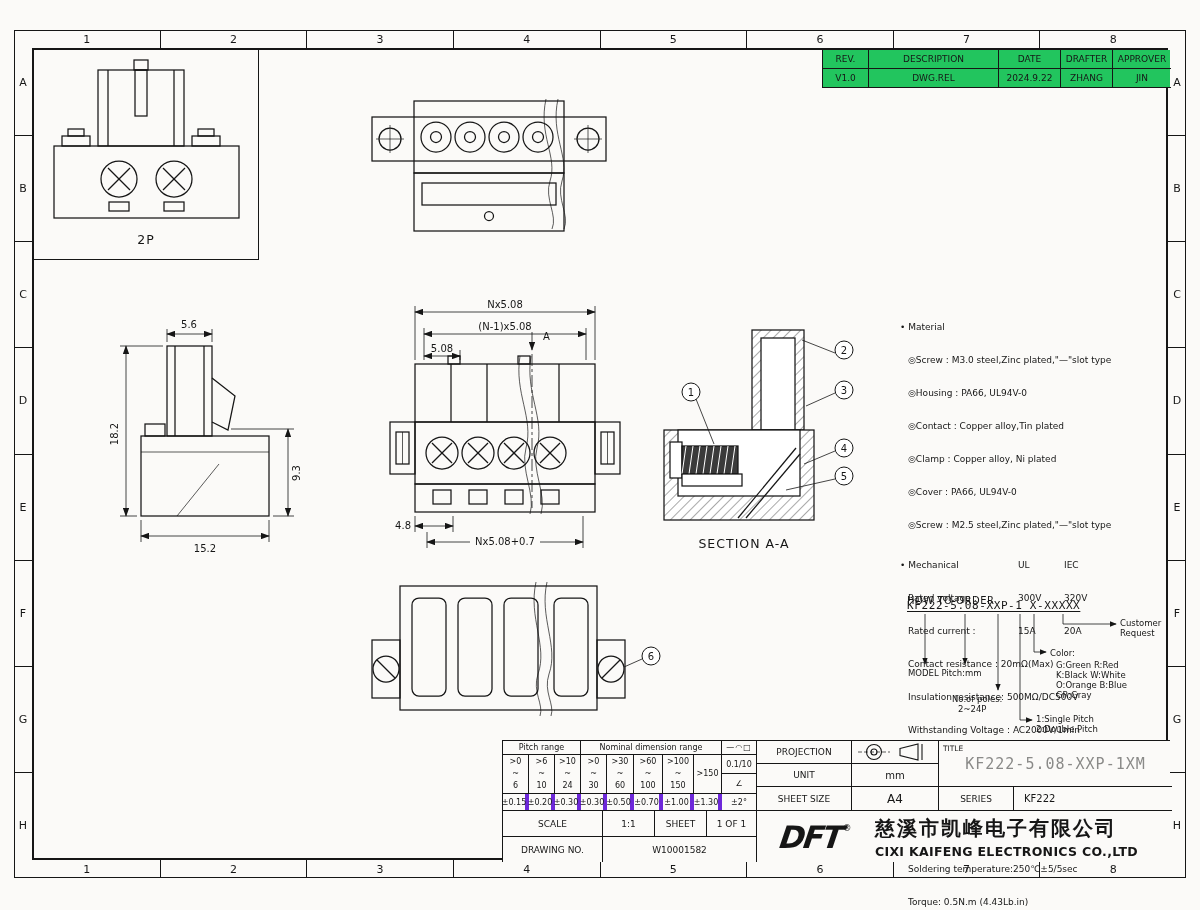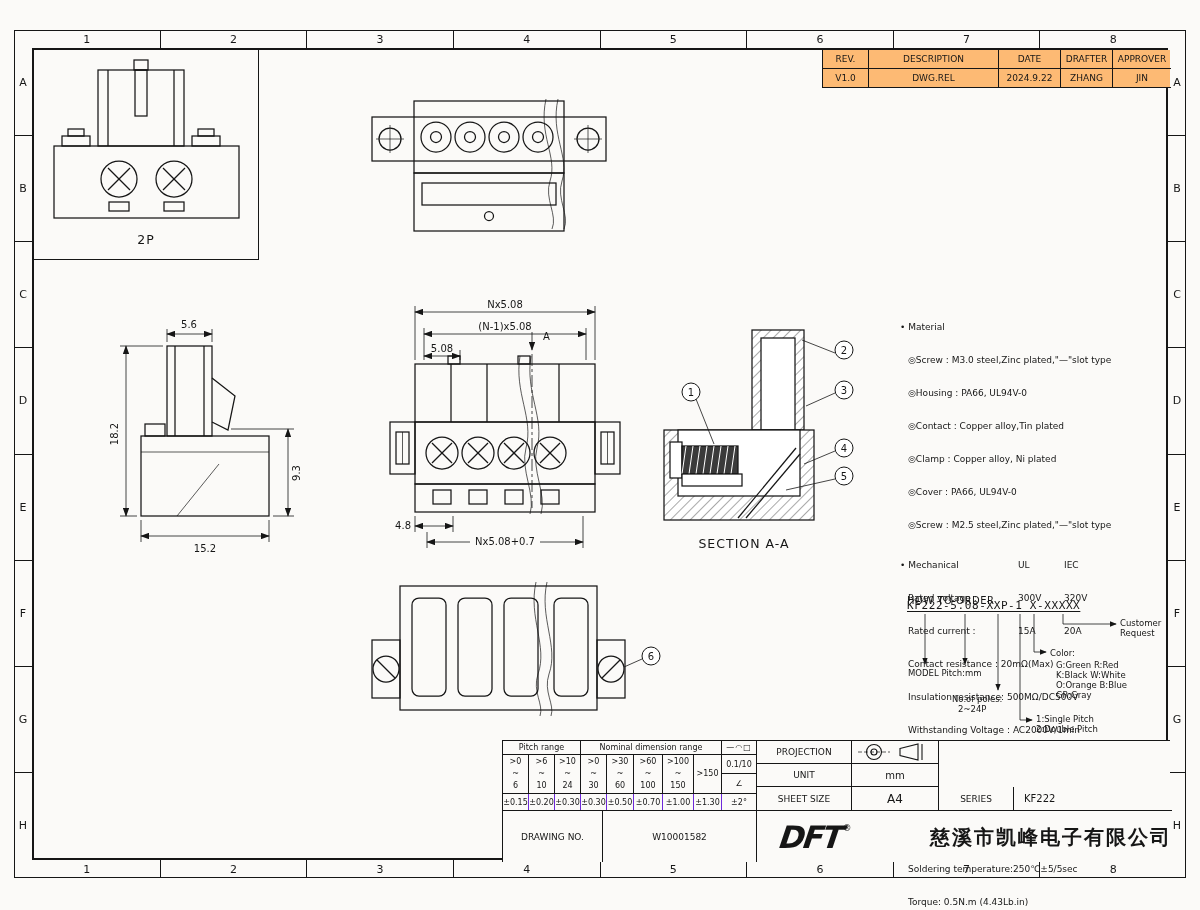--- a/index.html
+++ b/index.html
@@ -14,21 +14,21 @@
   .strip>div{flex:1;display:flex;align-items:center;justify-content:center}
   .strip.h>div+div{border-left:1px solid #161616}
   .strip.v{flex-direction:column}
   .strip.v>div+div{border-top:1px solid #161616}
   .strip.top{left:14px;top:30px;width:1172px;height:18px}
   .strip.bottom{left:14px;top:860px;width:1172px;height:18px}
   .strip.left{left:14px;top:30px;width:18px;height:848px}
   .strip.right{left:1168px;top:30px;width:18px;height:848px}
 
   
-  .rev{position:absolute;left:788px;top:0;width:348px;display:grid;grid-template-columns:46px 130px 62px 52px 58px;font-size:9px;border-left:1.2px solid #161616;background:#fdba74}
+  .rev{position:absolute;left:788px;top:0;width:348px;display:grid;grid-template-columns:46px 130px 62px 52px 58px;font-size:9px;border-left:1.2px solid #161616;background:#22c55e}
   .rev>div{border-right:1px solid #161616;border-bottom:1px solid #161616;height:19px;display:flex;align-items:center;justify-content:center;white-space:nowrap}
   .rev>div:nth-child(5n){border-right:none}
 
   
   .p2box{position:absolute;left:0;top:0;width:225px;height:210px;border-right:1.2px solid #161616;border-bottom:1.2px solid #161616}
 
   .view{position:absolute}
   .obj{fill:none;stroke:#161616;stroke-width:1.25;stroke-linejoin:miter}
   .thin{stroke-width:0.7}
   .dim line,.dim path{stroke:#161616;stroke-width:0.8;fill:none}
@@ -61,42 +61,42 @@
   .tol-hdr{display:flex;height:14px;border-bottom:1px solid #161616}
   .tol-hdr>div{display:flex;align-items:center;justify-content:center;border-right:1px solid #161616}
   .tol-hdr>div:last-child{border-right:none;letter-spacing:1px}
   .tol-mid{display:flex;height:39px;border-bottom:1px solid #161616}
   .tcol{border-right:1px solid #161616;display:flex;flex-direction:column;align-items:center;justify-content:center;line-height:12px}
   .tcol:last-child{border-right:none}
   .symcol{justify-content:flex-start;line-height:19px}
   .symcol>div{width:100%;text-align:center;height:19px}
   .symcol>div:first-child{border-bottom:1px solid #161616}
   .tol-bot{display:flex;height:17px;border-bottom:1px solid #161616}
-  .tol-bot>div{border-right:1px solid #6d28d9;display:flex;align-items:center;justify-content:center}
+  .tol-bot>div{border-right:4px solid #6d28d9;display:flex;align-items:center;justify-content:center}
   .tol-bot>div:last-child{border-right:none}
   .tb-row{display:flex;flex:1;border-bottom:1px solid #161616;font-size:9px;align-items:stretch}
   .tb-row:last-child{border-bottom:none}
   .tb-row .c{display:flex;align-items:center;justify-content:center;border-right:1px solid #161616}
   .w100{width:100px}.w52{width:52px}
   .flex1{flex:1;border-right:none !important}
   .tb-right{width:415px;border-left:1.5px solid #161616;display:grid;grid-template-columns:95px 87px 75px 158px;grid-template-rows:23px 23px 24px 52px;font-size:9px}
   .cell{border-right:1px solid #161616;border-bottom:1px solid #161616;display:flex;align-items:center;justify-content:center}
   .proj-lbl{grid-area:1/1}
   .proj-sym{grid-area:1/2}
   .title-box{grid-area:1/3/3/5;border-right:none;position:relative;display:block}
   .unit-lbl{grid-area:2/1}.unit-val{grid-area:2/2;font-size:10px}
   .ss-lbl{grid-area:3/1}.ss-val{grid-area:3/2;font-size:12px}
   .ser-lbl{grid-area:3/3}.ser-val{grid-area:3/4;border-right:none;justify-content:flex-start;padding-left:10px;font-size:10px}
   .title-lbl{position:absolute;left:4px;top:3px;font-size:7.5px}
   .title-val{display:block;text-align:center;font-family:"DejaVu Sans Mono",monospace;font-size:15px;color:#8a8a88;letter-spacing:1px;margin-top:14px}
   .logo-cell{grid-area:4/1/5/5;display:flex;align-items:center}
   .logo{width:118px;display:flex;align-items:center;justify-content:center}
   .logo-txt{font-style:italic;font-weight:bold;font-size:31px;letter-spacing:-2px;transform:skewX(-8deg);display:inline-block}
   .reg{font-size:9px;align-self:flex-start;margin-top:4px}
-  .company{flex:1;text-align:right}
+  .company{flex:1;text-align:left}
   .cn{font-size:20px;font-weight:bold;letter-spacing:2px;font-family:"DejaVu Sans","Liberation Sans",sans-serif}
   .en{font-size:12.5px;font-weight:bold;margin-top:2px;letter-spacing:.3px}
   .projsvg line,.projsvg circle,.projsvg polygon{stroke:#161616;fill:none}
 </style>
 </head>
 <body>
 
 <div class="sheet">
 
   <div class="strip h top">
@@ -500,47 +500,58 @@
           <div style="width:26px">±0.20</div>
           <div style="width:26px">±0.30</div>
           <div style="width:26px">±0.30</div>
           <div style="width:27px">±0.50</div>
           <div style="width:29px">±0.70</div>
           <div style="width:31px">±1.00</div>
           <div style="width:28px">±1.30</div>
           <div style="width:34px">±2°</div>
         </div>
         <div class="tb-row">
+          <div class="c w100">SCALE</div>
+          <div class="c w52">1:1</div>
+          <div class="c w52">SHEET</div>
+          <div class="c flex1">1 OF 1</div>
+        </div>
+        <div class="tb-row">
           <div class="c w100">DRAWING NO.</div>
           <div class="c flex1">W10001582</div>
         </div>
       </div>
       <div class="tb-right">
         <div class="cell proj-lbl">PROJECTION</div>
         <div class="cell proj-sym">
           <svg class="projsvg" width="78" height="20" viewBox="0 0 78 20">
             <line x1="2" y1="10" x2="34" y2="10" stroke-width="0.7" stroke-dasharray="4 2"></line>
             <circle cx="18" cy="10" r="7.5" stroke-width="1.1"></circle>
             <circle cx="18" cy="10" r="3" stroke-width="1.1"></circle>
             <polygon points="44,6.5 62,2 62,18 44,13.5" stroke-width="1.1"></polygon>
             <line x1="66" y1="2" x2="66" y2="18" stroke-width="1.1"></line>
           </svg>
+        </div>
+        <div class="cell title-box">
+          <span class="title-lbl">TITLE</span>
+          <span class="title-val">KF222-5.08-XXP-1XM</span>
         </div>
         <div class="cell unit-lbl">UNIT</div>
         <div class="cell unit-val">mm</div>
         <div class="cell ss-lbl">SHEET SIZE</div>
         <div class="cell ss-val">A4</div>
         <div class="cell ser-lbl">SERIES</div>
         <div class="cell ser-val">KF222</div>
         <div class="logo-cell">
           <div class="logo">
             <span class="logo-txt">DFT</span>
             <span class="reg">®</span>
           </div>
           <div class="company">
             <div class="cn">慈溪市凯峰电子有限公司</div>
+            <div class="en">CIXI KAIFENG ELECTRONICS CO.,LTD</div>
           </div>
         </div>
       </div>
     </div>
 
   </div>
 </div>
 
 </body></html>

